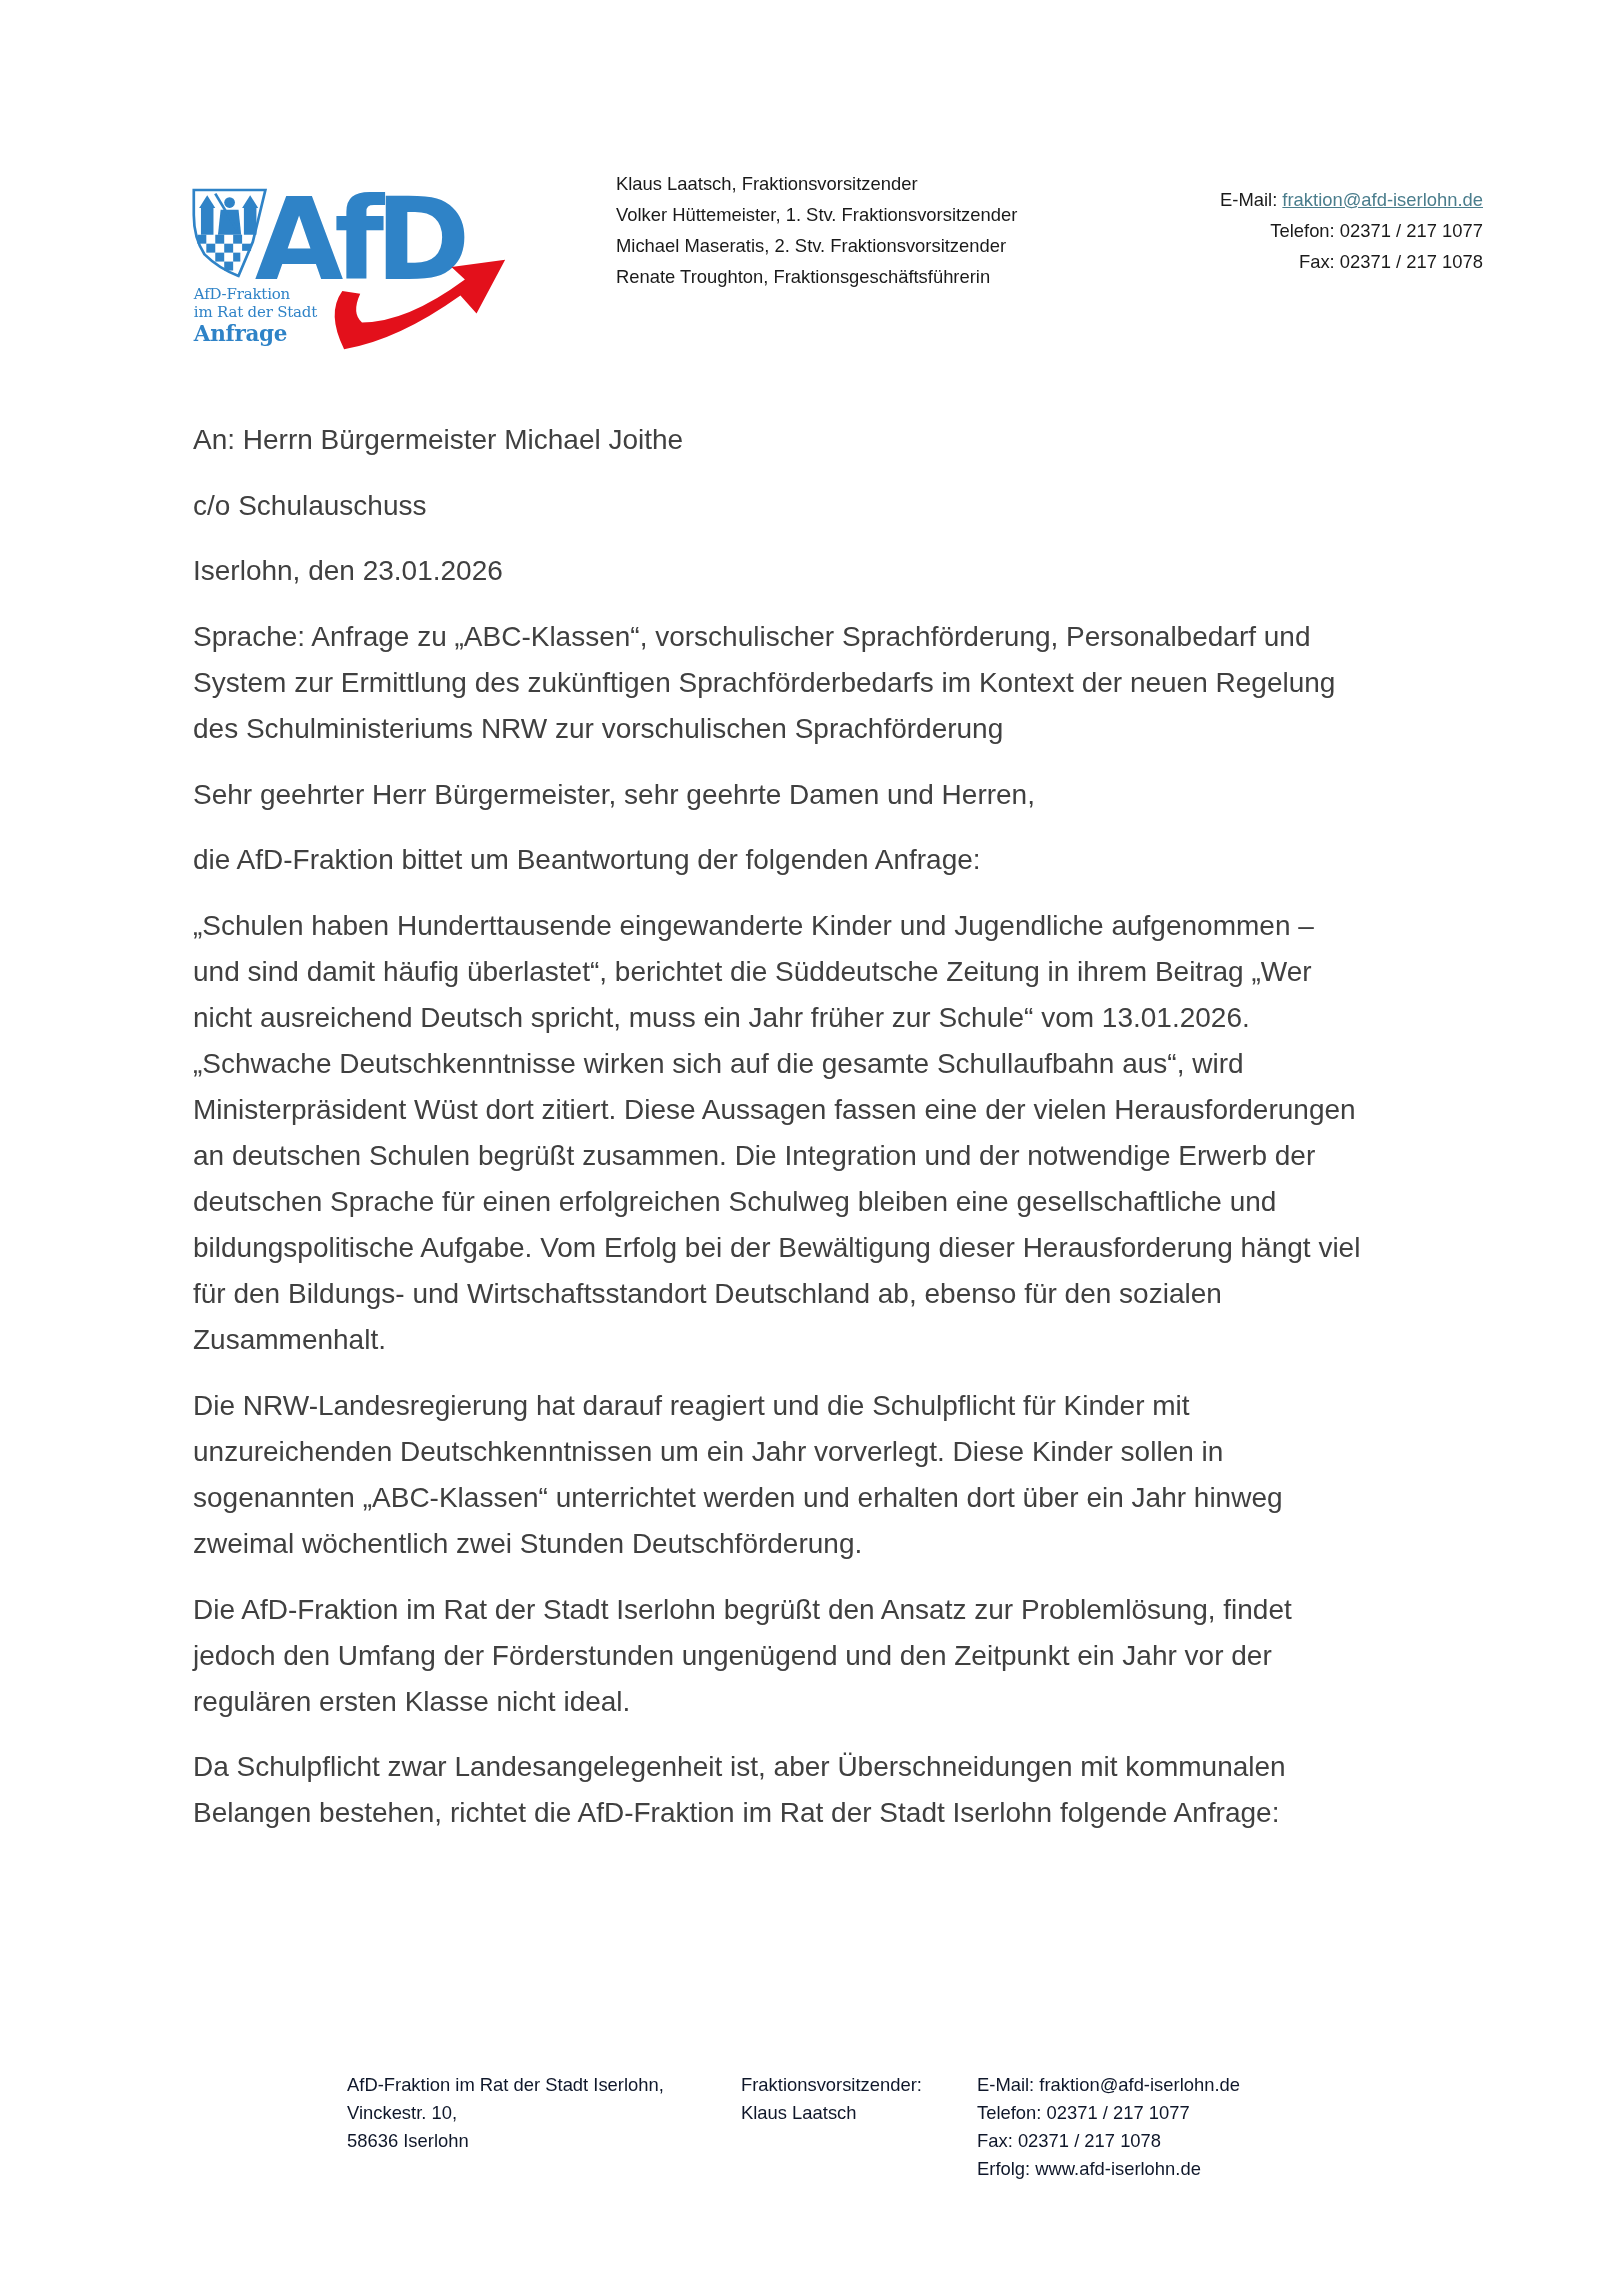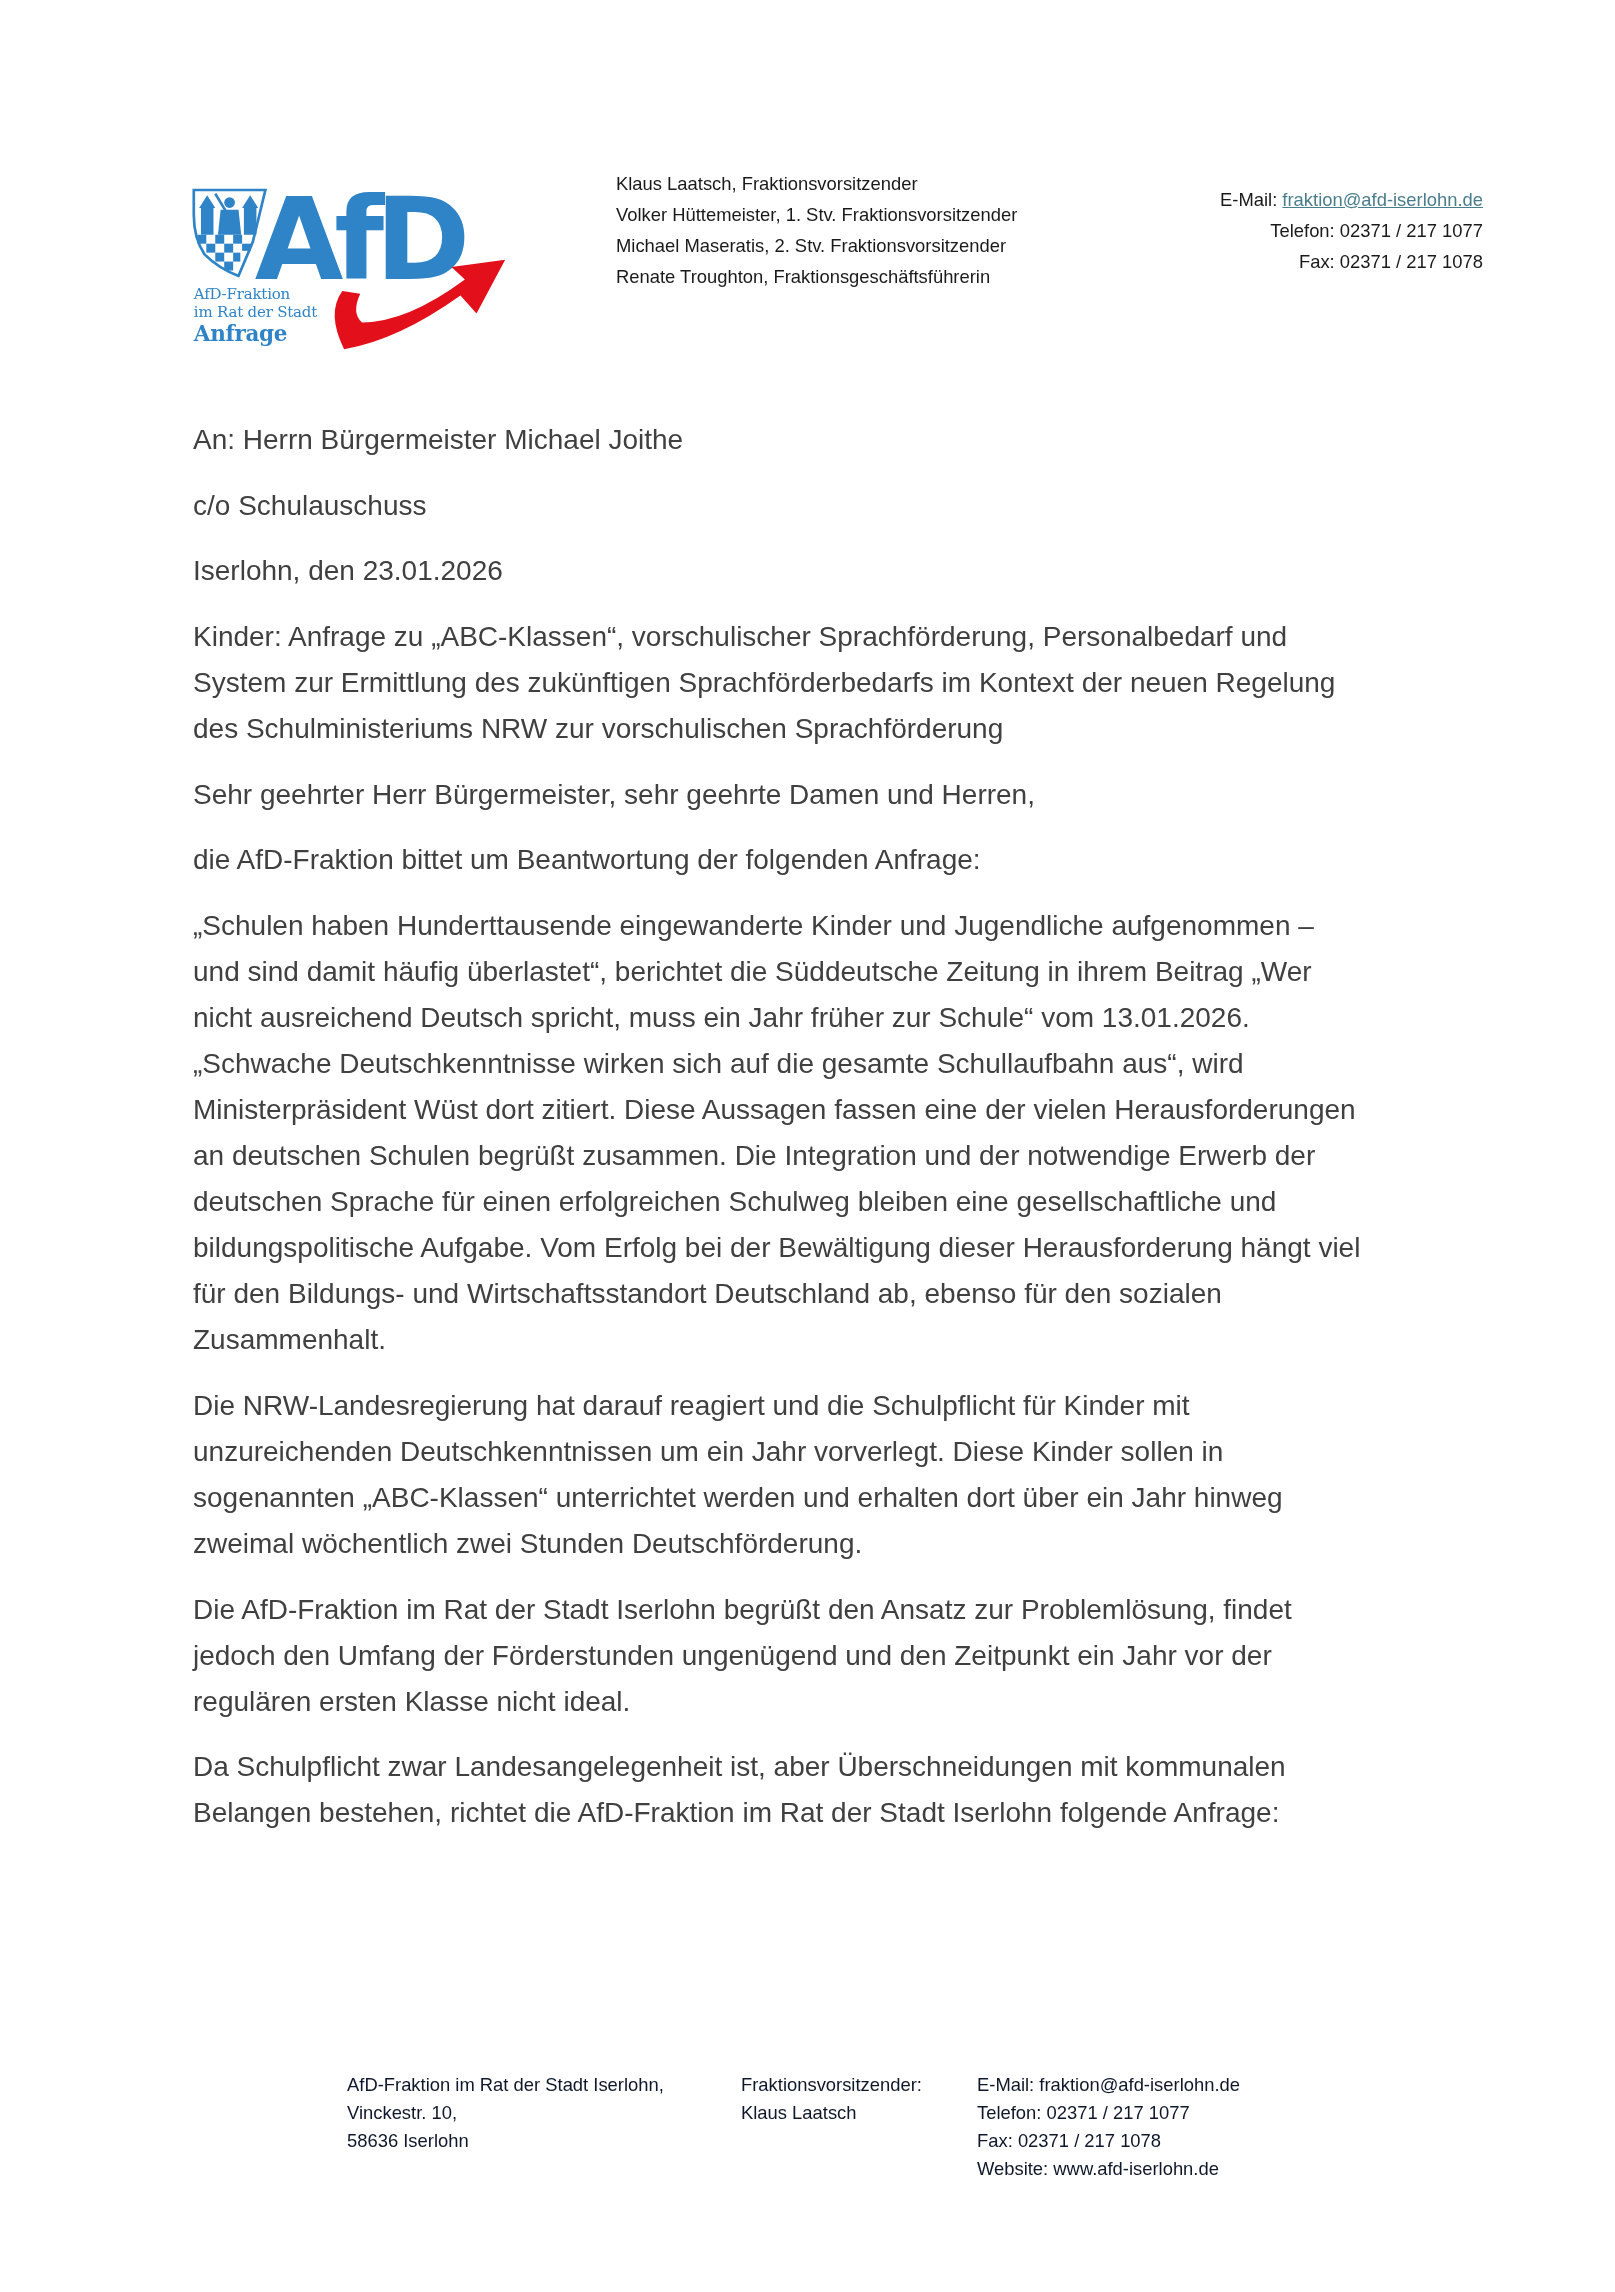--- a/index.html
+++ b/index.html
@@ -75,21 +75,21 @@
   </div>
   <div>Telefon: 02371 / 217 1077</div>
   <div>Fax: 02371 / 217 1078</div>
 </div>
 
 <div class="body">
   <p>An: Herrn Bürgermeister Michael Joithe</p>
   <p>c/o Schulauschuss</p>
   <p>Iserlohn, den 23.01.2026</p>
   <p>
-    <span class="line">Kinder: Anfrage zu „ABC-Klassen“, vorschulischer Sprachförderung, Personalbedarf und</span>
+    <span class="line">Sprache: Anfrage zu „ABC-Klassen“, vorschulischer Sprachförderung, Personalbedarf und</span>
     <span class="line">System zur Ermittlung des zukünftigen Sprachförderbedarfs im Kontext der neuen Regelung</span>
     <span class="line">des Schulministeriums NRW zur vorschulischen Sprachförderung</span>
   </p>
   <p>Sehr geehrter Herr Bürgermeister, sehr geehrte Damen und Herren,</p>
   <p>die AfD-Fraktion bittet um Beantwortung der folgenden Anfrage:</p>
   <p>
     <span class="line">„Schulen haben Hunderttausende eingewanderte Kinder und Jugendliche aufgenommen –</span>
     <span class="line">und sind damit häufig überlastet“, berichtet die Süddeutsche Zeitung in ihrem Beitrag „Wer</span>
     <span class="line">nicht ausreichend Deutsch spricht, muss ein Jahr früher zur Schule“ vom 13.01.2026.</span>
     <span class="line">„Schwache Deutschkenntnisse wirken sich auf die gesamte Schullaufbahn aus“, wird</span>
@@ -124,16 +124,16 @@
     <div>58636 Iserlohn</div>
   </div>
   <div class="col col2">
     <div>Fraktionsvorsitzender:</div>
     <div>Klaus Laatsch</div>
   </div>
   <div class="col col3">
     <div>E-Mail: fraktion@afd-iserlohn.de</div>
     <div>Telefon: 02371 / 217 1077</div>
     <div>Fax: 02371 / 217 1078</div>
-    <div>Website: www.afd-iserlohn.de</div>
+    <div>Erfolg: www.afd-iserlohn.de</div>
   </div>
 </div>
 
 
 </body></html>

